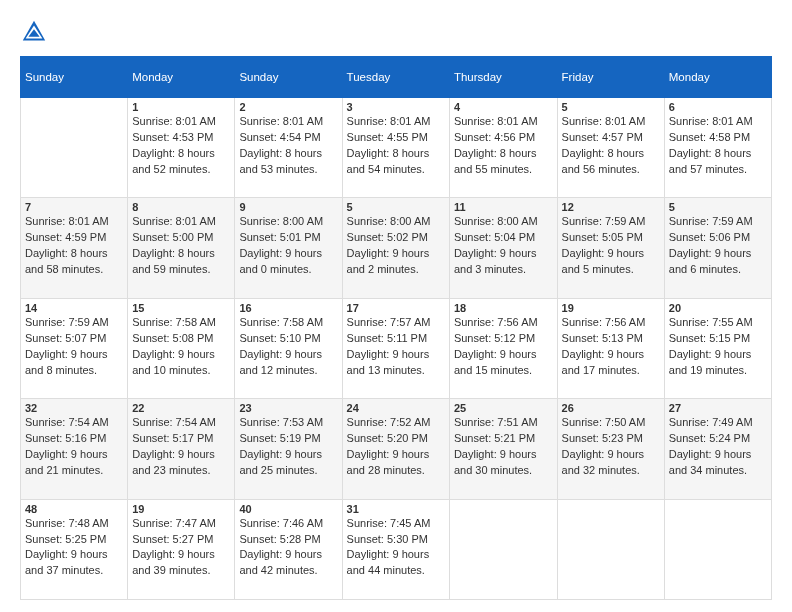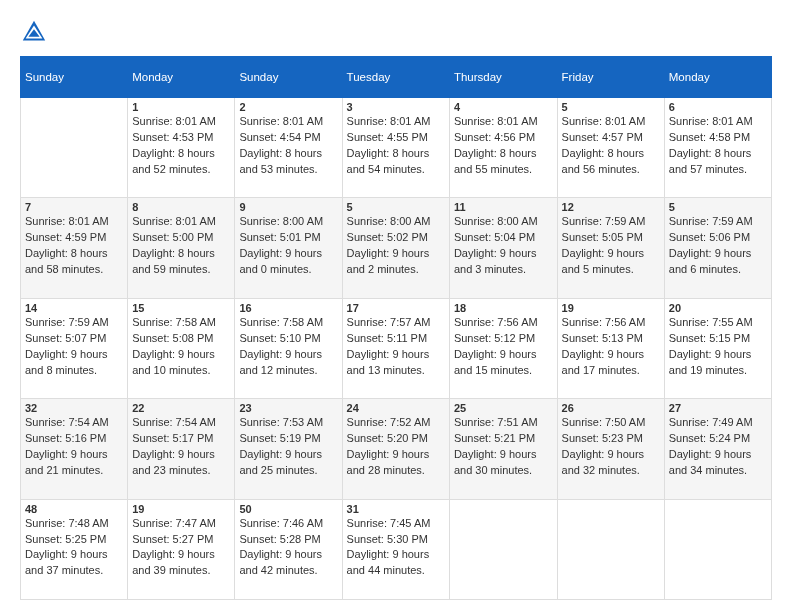--- a/index.html
+++ b/index.html
@@ -247,21 +247,21 @@
         <tr>
           <td>
             <span class="day-number">48</span>
             <div class="day-info">Sunrise: 7:48 AM<br>Sunset: 5:25 PM<br>Daylight: 9 hours and 37 minutes.</div>
           </td>
           <td>
             <span class="day-number">19</span>
             <div class="day-info">Sunrise: 7:47 AM<br>Sunset: 5:27 PM<br>Daylight: 9 hours and 39 minutes.</div>
           </td>
           <td>
-            <span class="day-number">50</span>
+            <span class="day-number">40</span>
             <div class="day-info">Sunrise: 7:46 AM<br>Sunset: 5:28 PM<br>Daylight: 9 hours and 42 minutes.</div>
           </td>
           <td>
             <span class="day-number">31</span>
             <div class="day-info">Sunrise: 7:45 AM<br>Sunset: 5:30 PM<br>Daylight: 9 hours and 44 minutes.</div>
           </td>
           <td class="empty-cell"></td>
           <td class="empty-cell"></td>
           <td class="empty-cell"></td>
         </tr>

